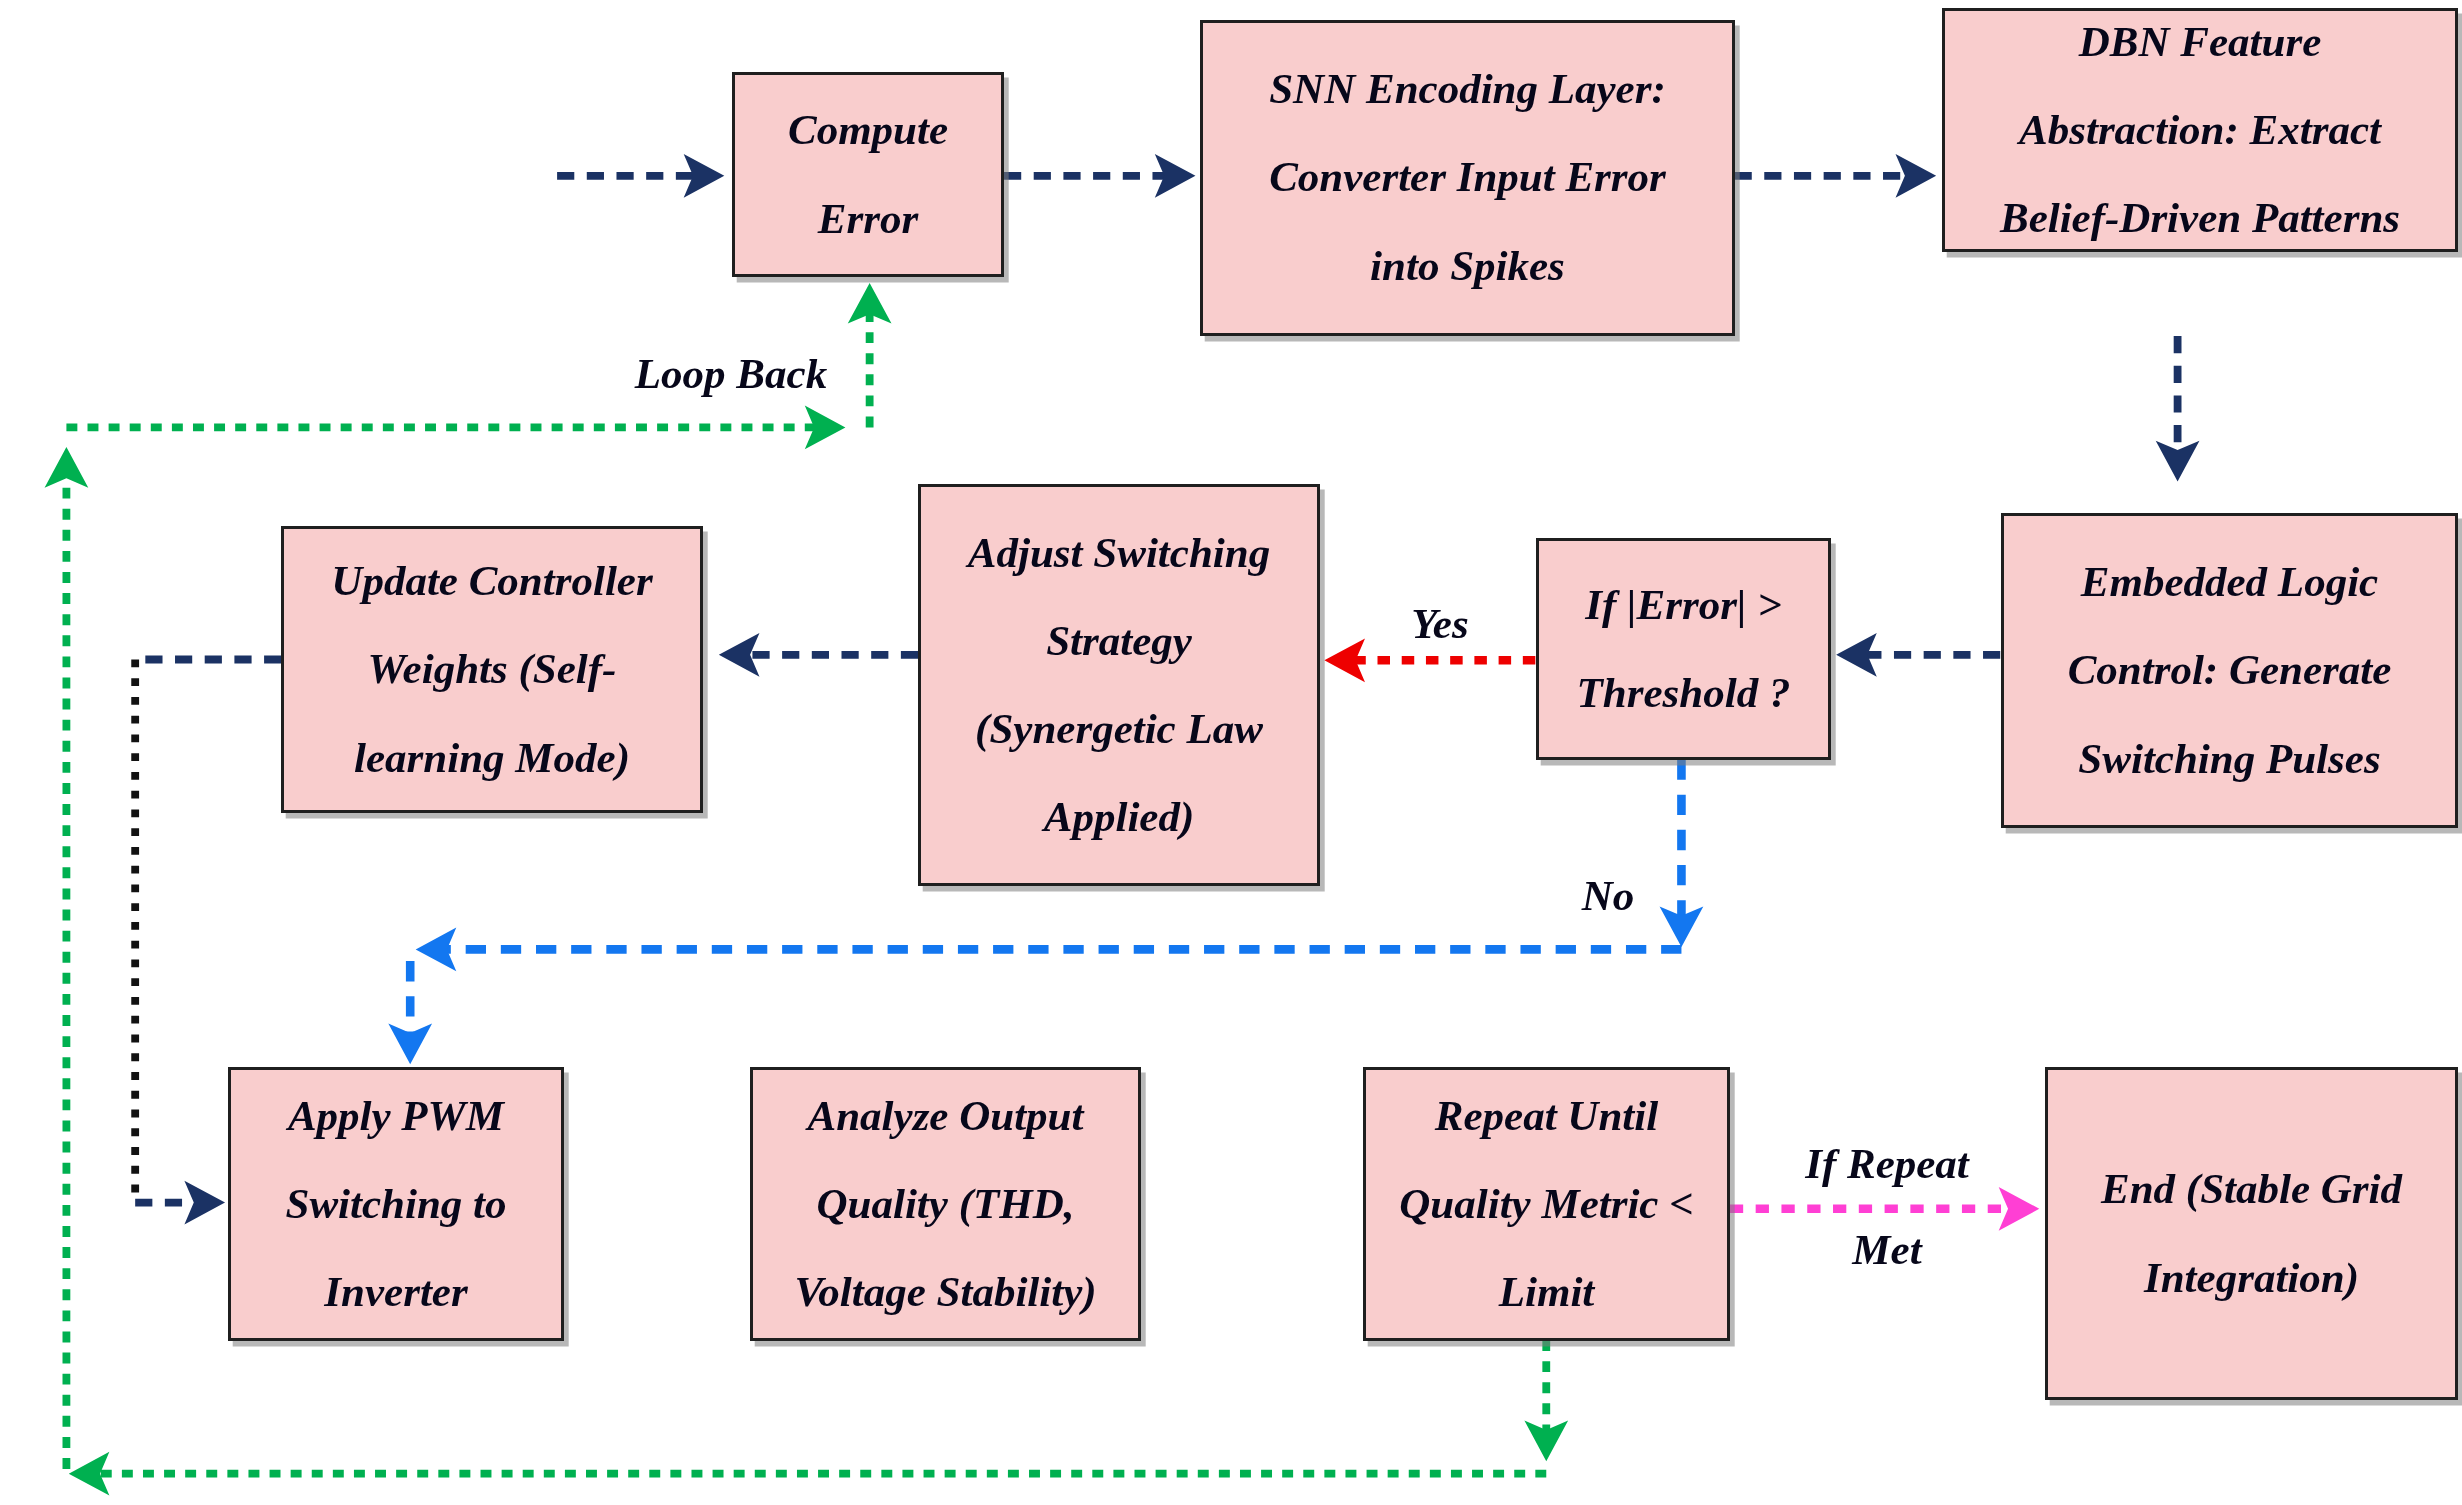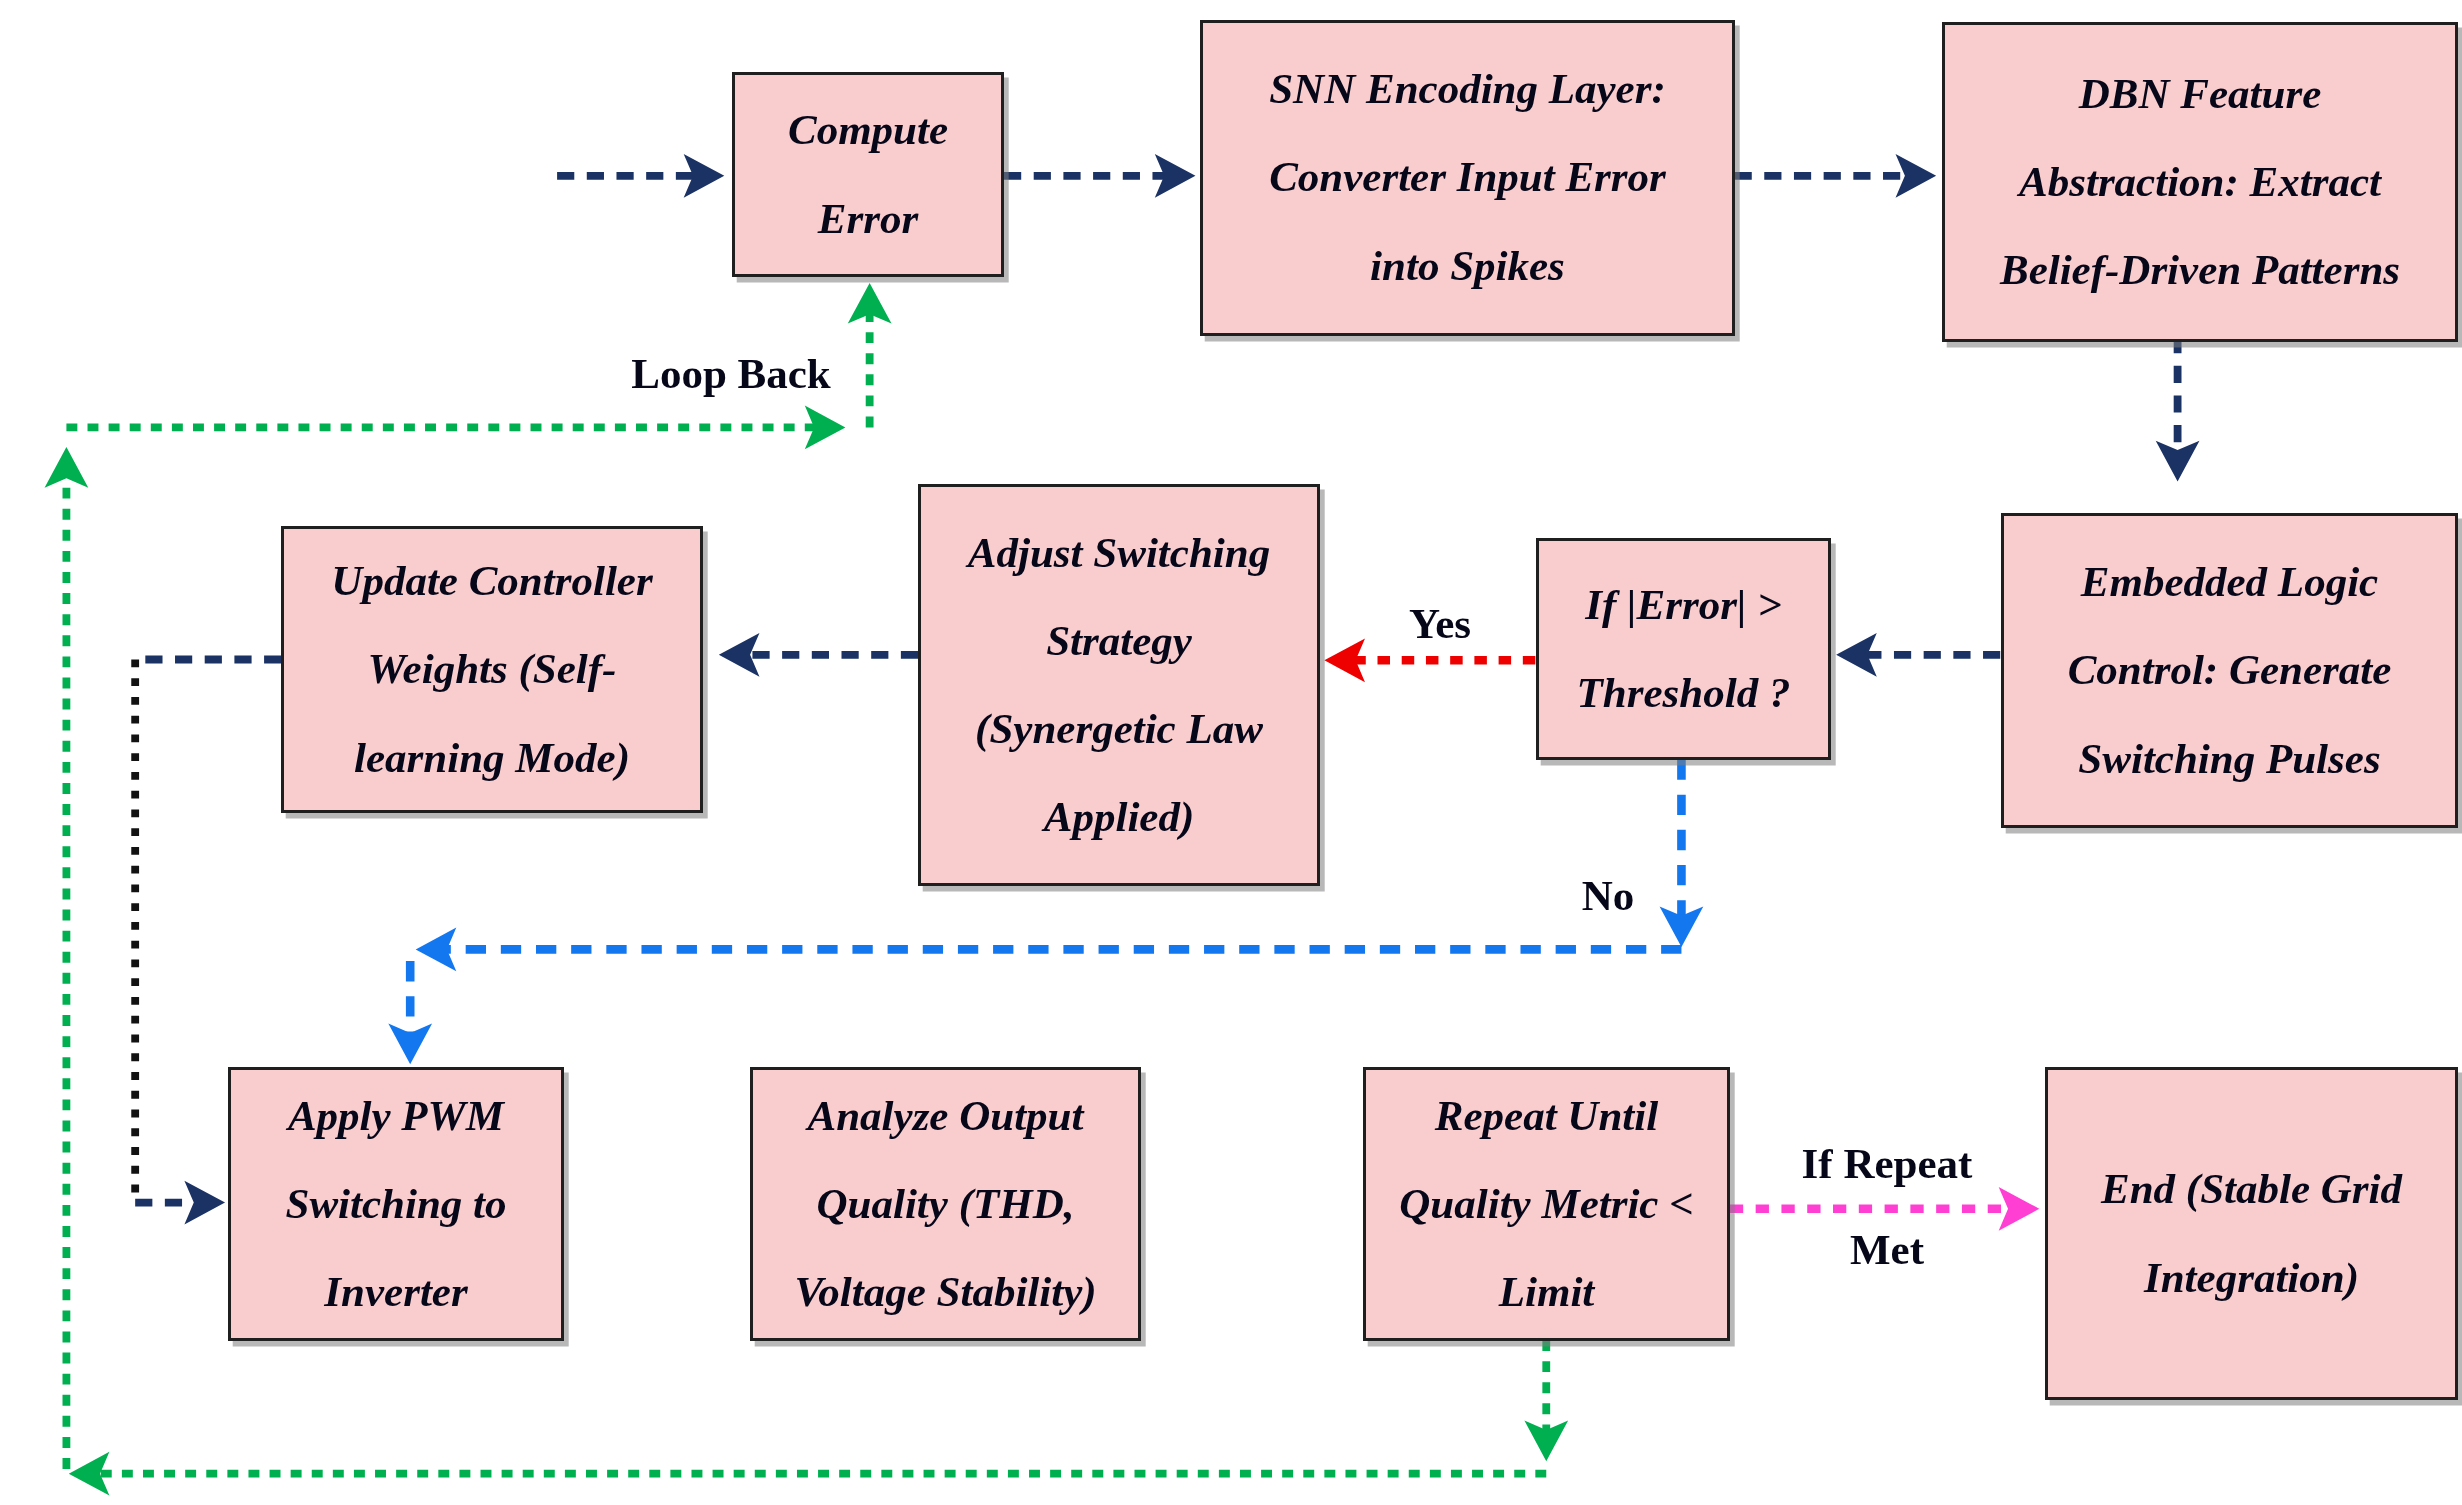--- a/index.html
+++ b/index.html
@@ -24,20 +24,21 @@
     white-space:pre-line;
     font-weight:bold;
     font-style:italic;
     font-size:43px;
     line-height:2.05;
   }
   .flabel{
     position:absolute;
     transform:translate(-50%,-50%);
     font-weight:bold;
+    font-style:italic;
     font-size:43px;
     line-height:2.0;
     text-align:center;
     white-space:pre-line;
   }
   svg.wires{position:absolute;left:0;top:0;}
   .edge{fill:none;stroke-linecap:butt;}
 </style>
 </head>
 <body>
@@ -83,21 +84,21 @@
     </svg>
     <div class="node" style="left: 732px; top: 72px; width: 272px; height: 205px; background: rgb(249, 205, 205); border-color: rgb(31, 31, 31);">
       <span style="color: rgb(7, 7, 26);">Compute
 Error</span>
     </div>
     <div class="node" style="left: 1200px; top: 19.5px; width: 535px; height: 316px; background: rgb(249, 205, 205); border-color: rgb(31, 31, 31);">
       <span style="color: rgb(7, 7, 26);">SNN Encoding Layer:
 Converter Input Error
 into Spikes</span>
     </div>
-    <div class="node" style="left: 1942px; top: 22px; width: 516px; height: 320px; background: rgb(249, 205, 205); border-color: rgb(31, 31, 31);">
+    <div class="node" style="left: 1942px; top: 8px; width: 516px; height: 244px; background: rgb(249, 205, 205); border-color: rgb(31, 31, 31);">
       <span style="color: rgb(7, 7, 26);">DBN Feature
 Abstraction: Extract
 Belief-Driven Patterns</span>
     </div>
     <div class="node" style="left: 2001px; top: 513px; width: 457px; height: 315px; background: rgb(249, 205, 205); border-color: rgb(31, 31, 31);">
       <span style="color: rgb(7, 7, 26);">Embedded Logic
 Control: Generate
 Switching Pulses</span>
     </div>
     <div class="node" style="left: 1536px; top: 538px; width: 295px; height: 222px; background: rgb(249, 205, 205); border-color: rgb(31, 31, 31); text-align: center;">

